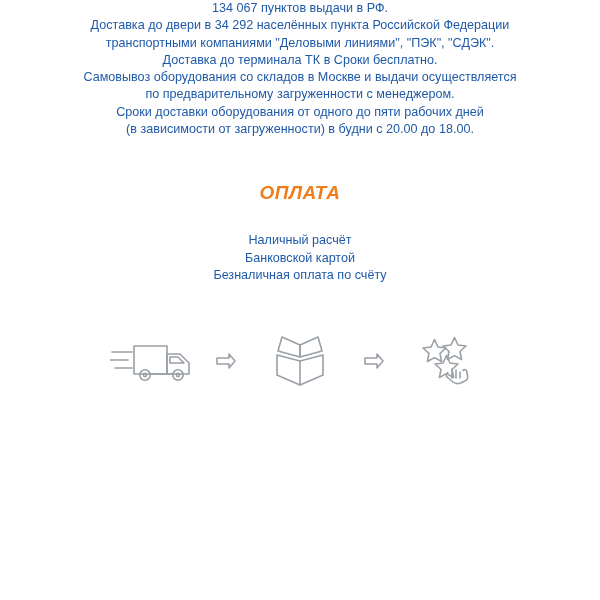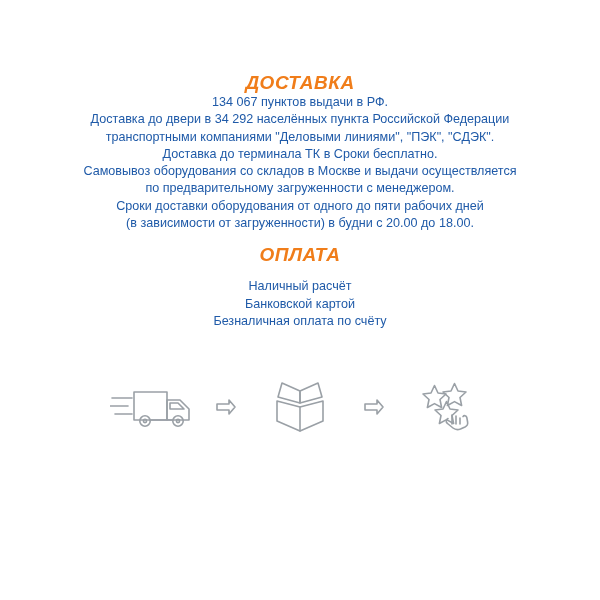--- a/index.html
+++ b/index.html
@@ -26,41 +26,41 @@
     font-style: italic;
     font-weight: bold;
     font-size: 19px;
     letter-spacing: 0.5px;
     color: #f07d1a;
   }
   #delivery-title {
     margin-top: 72px;
   }
   #payment-title {
-    margin-top: 12px;
+    margin-top: 44px;
   }
 
   .body-text {
     text-align: center;
     font-size: 12.6px;
     line-height: 17.3px;
     color: #1f5aa8;
     padding: 0 24px;
   }
   .body-text .line {
     display: block;
     white-space: nowrap;
   }
 
   .payment-list {
     text-align: center;
     font-size: 12.6px;
     line-height: 17.3px;
     color: #1f5aa8;
-    margin-top: 12px;
+    margin-top: 28px;
   }
   .payment-list .line {
     display: block;
   }
 
   
   .icon-row {
     margin-top: 46px;
     display: flex;
     align-items: center;
@@ -84,21 +84,20 @@
   }
   .icon-row svg {
     display: block;
   }
 </style>
 </head>
 <body>
 
 <div class="page">
 
-  <div class="section-title" id="delivery-title">ДОСТАВКА</div>
 
   <div class="body-text">
     <span class="line">134 067 пунктов выдачи в РФ.</span>
     <span class="line">Доставка до двери в 34 292 населённых пункта Российской Федерации</span>
     <span class="line">транспортными компаниями "Деловыми линиями", "ПЭК", "СДЭК".</span>
     <span class="line">Доставка до терминала ТК в Сроки бесплатно.</span>
     <span class="line">Самовывоз оборудования со складов в Москве и выдачи осуществляется</span>
     <span class="line">по предварительному загруженности с менеджером.</span>
     <span class="line">Сроки доставки оборудования от одного до пяти рабочих дней</span>
     <span class="line">(в зависимости от загруженности) в будни с 20.00 до 18.00.</span>

